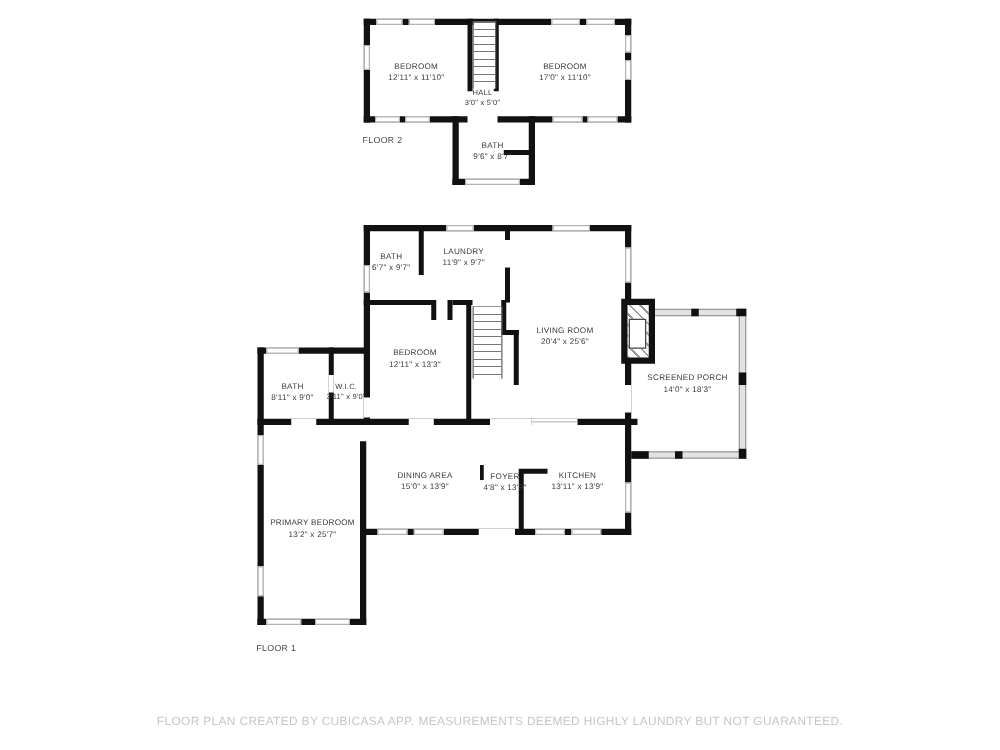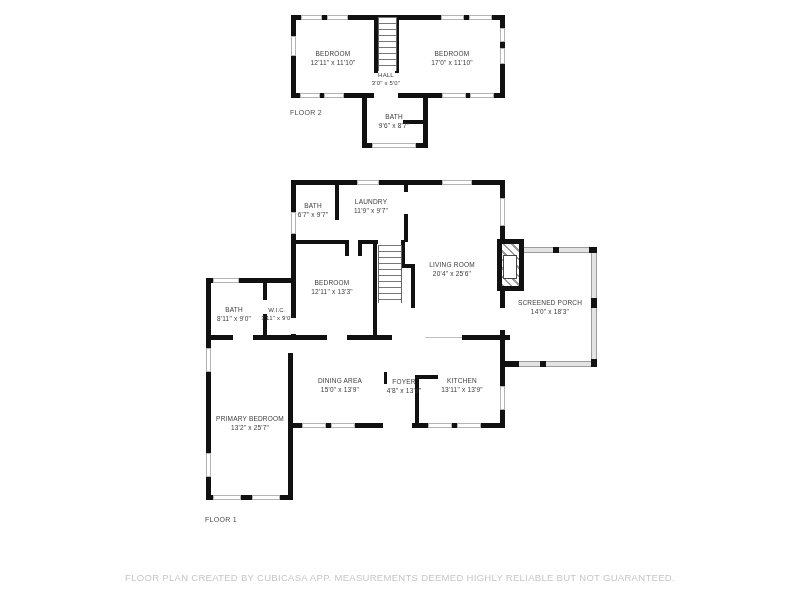--- a/index.html
+++ b/index.html
@@ -190,14 +190,14 @@
       <div>FOYER</div>
       <div>4'8" x 13'9"</div>
     </div>
     <div class="room-label" style="left:462px;top:386px;">
       <div>KITCHEN</div>
       <div>13'11" x 13'9"</div>
     </div>
     <div class="floor-label" style="left:205px;top:516px;">FLOOR 1</div>
   </div>
 
-  <div class="footer">FLOOR PLAN CREATED BY CUBICASA APP. MEASUREMENTS DEEMED HIGHLY RELIABLE BUT NOT GUARANTEED.</div>
+  <div class="footer">FLOOR PLAN CREATED BY CUBICASA APP. MEASUREMENTS DEEMED HIGHLY LAUNDRY BUT NOT GUARANTEED.</div>
 </div>
 
 </body></html>

